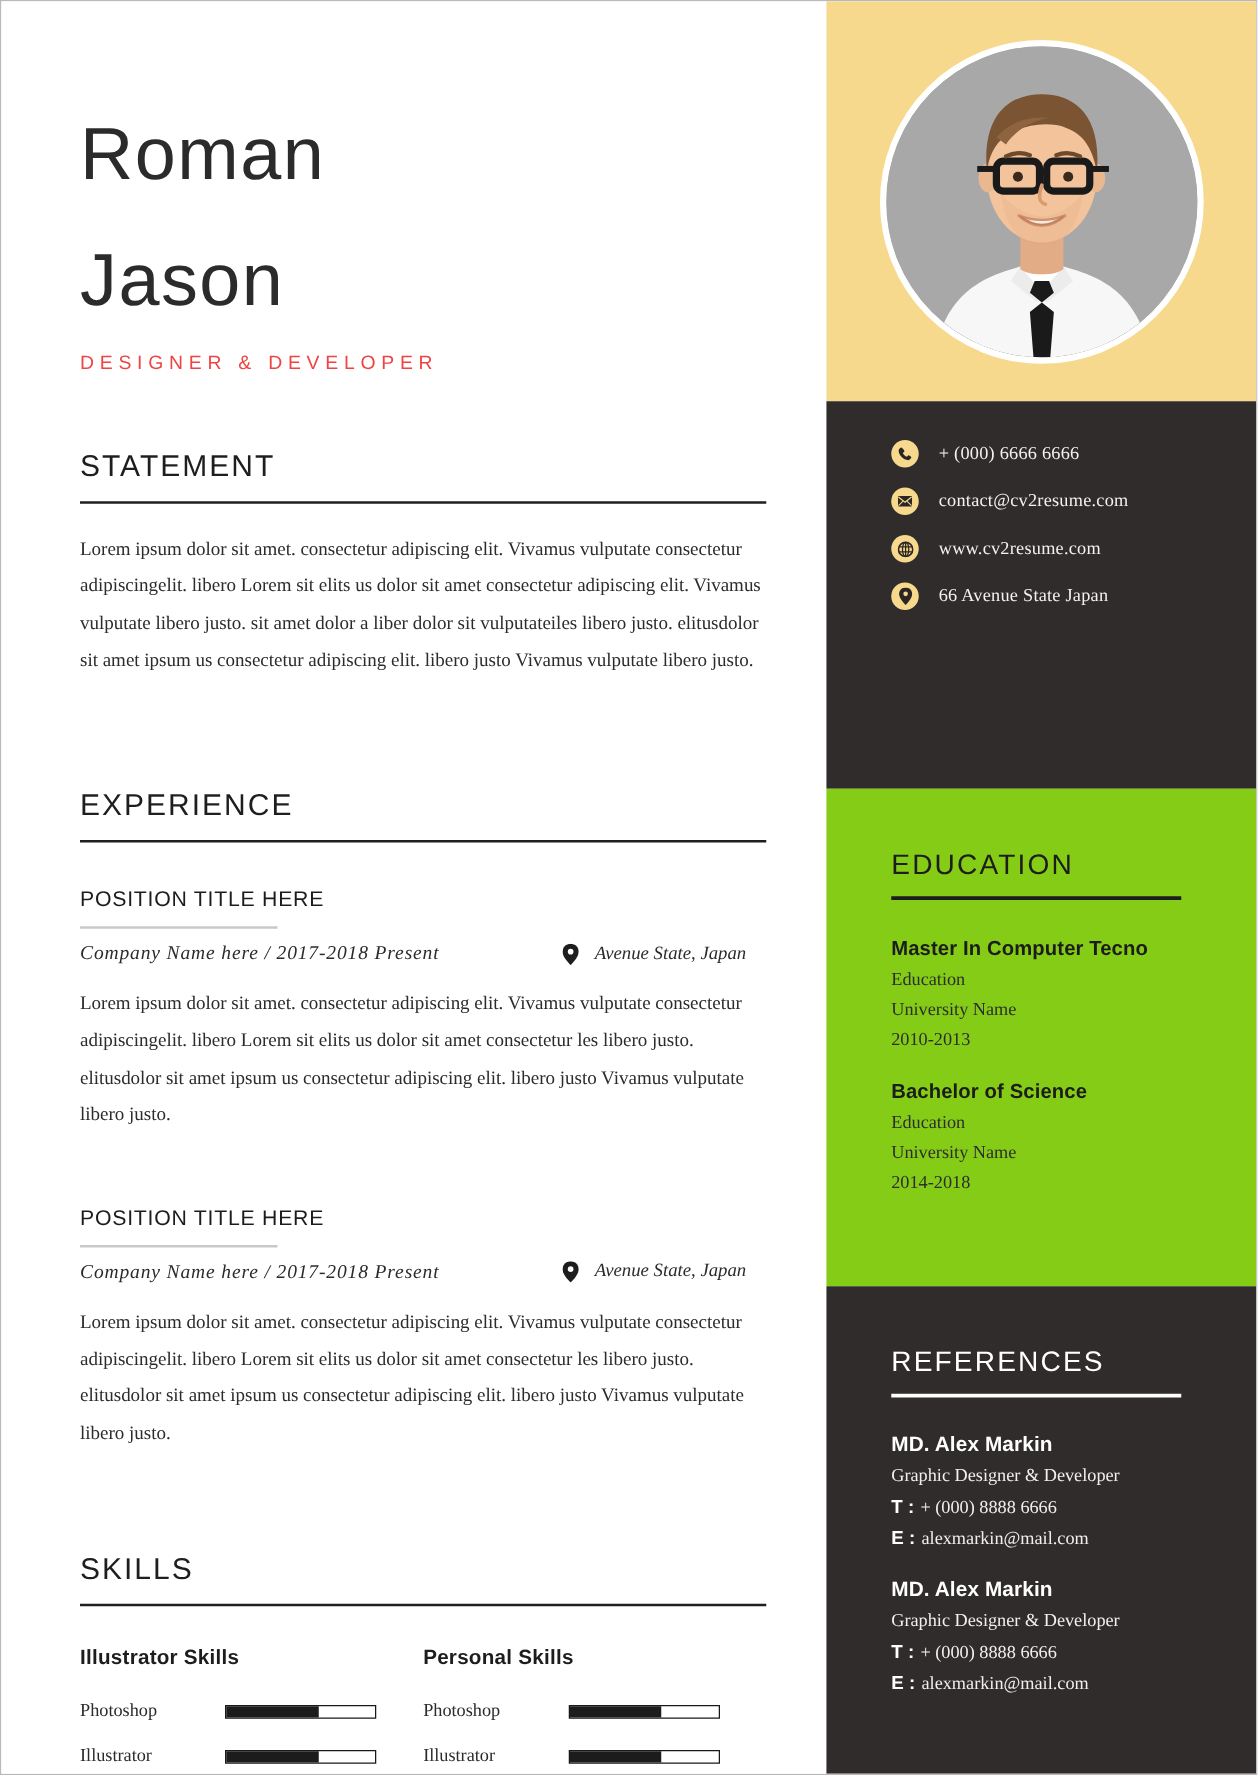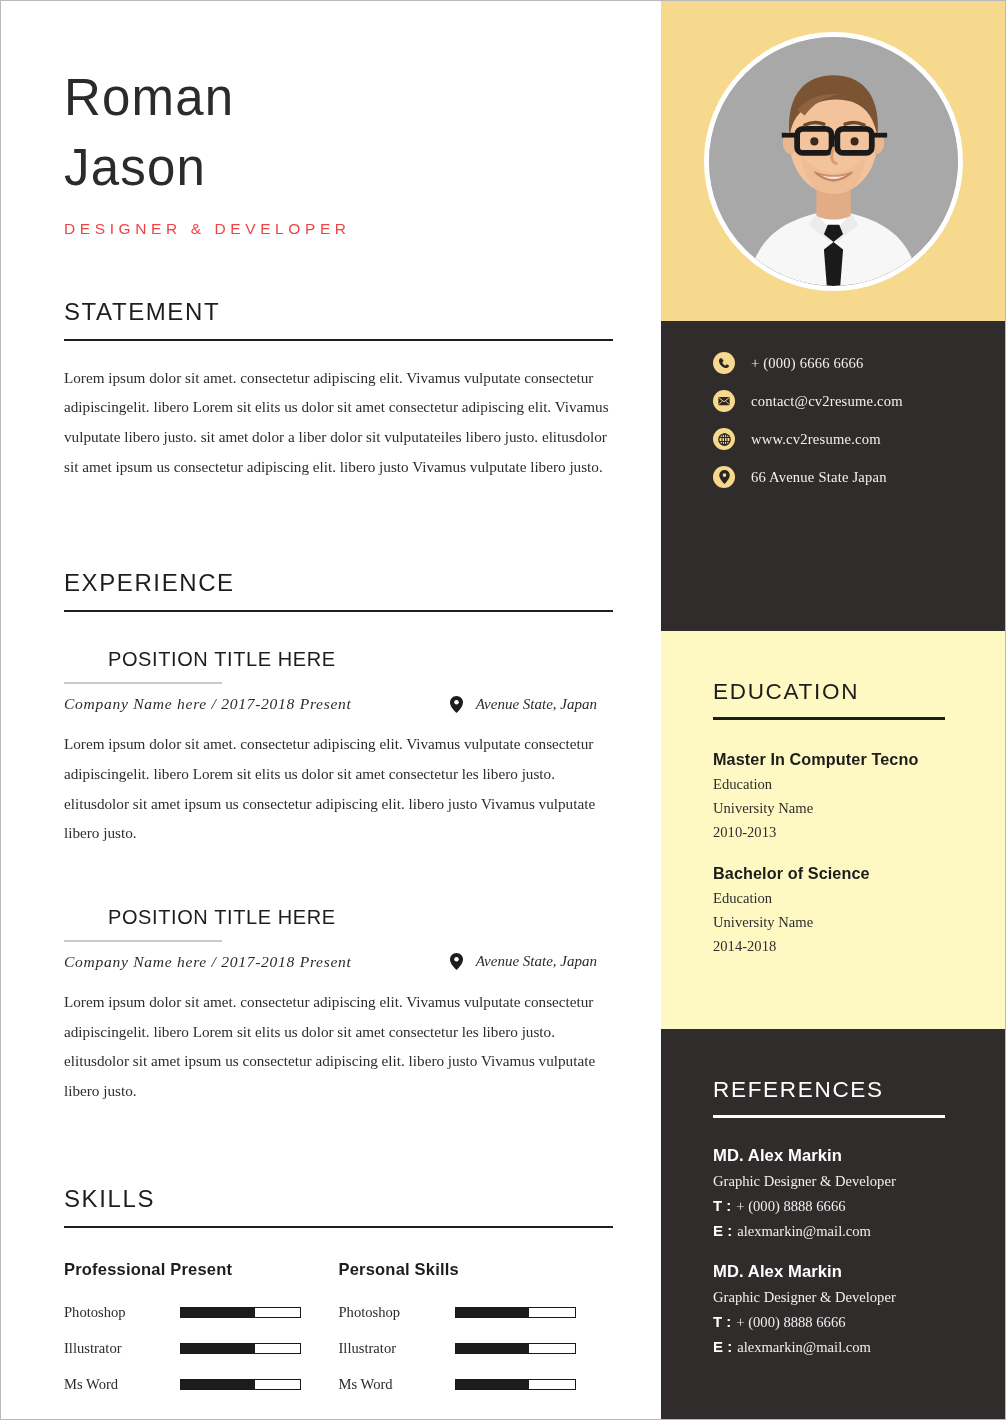--- a/index.html
+++ b/index.html
@@ -28,25 +28,26 @@
     height: 100%;
     background: #ffffff;
     padding: 0 48px 0 63px;
     position: relative;
   }
 
   .name-block { padding-top: 62px; }
 
   .name-line {
     font-family: "Liberation Sans", sans-serif;
-    font-size: 51px;
+    font-size: 59px;
     font-weight: 400;
     color: #2b2b2b;
     line-height: 1.38;
     letter-spacing: 1.2px;
+    margin-top: 20px;
   }
 
   .role-line {
     margin-top: 16px;
     font-size: 15.5px;
     font-weight: 400;
     letter-spacing: 4.6px;
     color: #ef4444;
     font-family: "Liberation Sans", sans-serif;
   }
@@ -76,26 +77,25 @@
 
   .statement-sec { margin-top: 60px; }
   .statement-text { margin-top: 22px; width: 545px; }
 
   .experience-sec { margin-top: 88px; }
 
   .job { margin-top: 36px; }
   .job.second { margin-top: 58px; }
 
   .job-title {
-    font-size: 20px;
+    font-size: 17px;
     font-weight: 400;
     letter-spacing: 0.6px;
     color: #1c1c1c;
     font-family: "Liberation Sans", sans-serif;
-    margin-left: 44px;
   }
 
   .job-rule {
     width: 158px;
     height: 2px;
     background: #c9c9c9;
     margin-top: 11px;
   }
 
   .job-meta {
@@ -205,21 +205,21 @@
 
   .avatar svg { display: block; width: 100%; height: 100%; }
 
   .panel-dark {
     background: #2f2c2b;
     padding: 0 50px 0 52px;
     flex: none;
   }
 
   .panel-light {
-    background: #fef9c3;
+    background: #84cc16;
     padding: 0 50px 0 52px;
     flex: none;
   }
 
   .contact-panel { height: 310px; }
   .education-panel { height: 398px; }
   .references-panel { flex: 1 1 auto; }
 
   .sec-head-r {
     font-size: 22.5px;
@@ -383,21 +383,21 @@
       </div>
     </div>
 
     <div class="skills-sec">
       <div class="sec-head">SKILLS</div>
       <div class="sec-rule"></div>
 
       <div class="skills-cols">
 
         <div class="skills-col">
-          <div class="skills-col-title">Professional Present</div>
+          <div class="skills-col-title">Illustrator Skills</div>
 
           <div class="skill-row first">
             <span class="skill-name">Photoshop</span>
             <span class="skill-track">
               <span class="skill-fill" style="width: 62%;"></span>
             </span>
           </div>
           <div class="skill-row">
             <span class="skill-name">Illustrator</span>
             <span class="skill-track">

